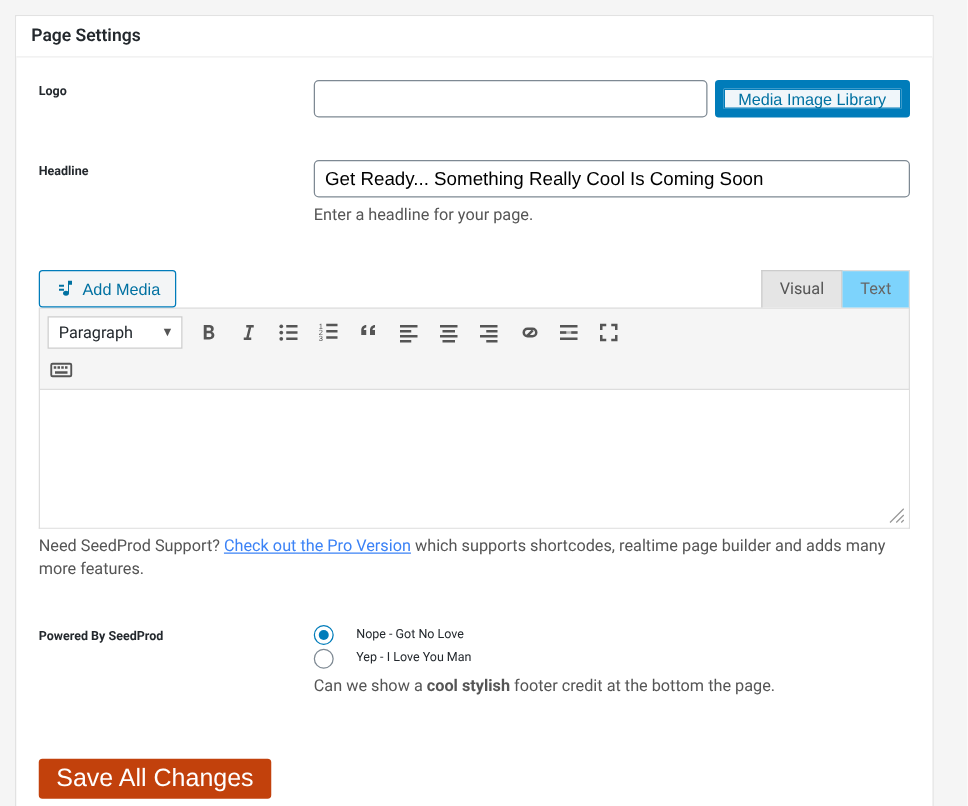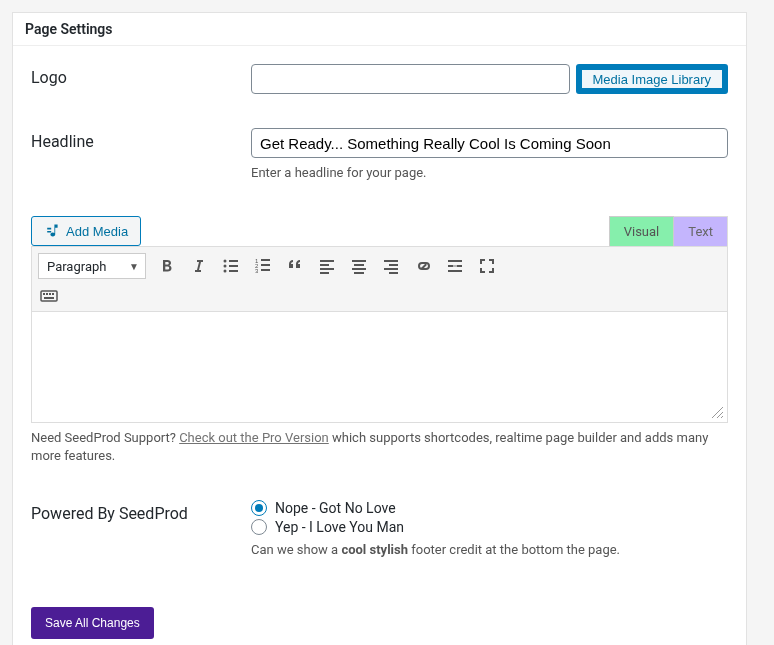--- a/index.html
+++ b/index.html
@@ -34,50 +34,50 @@
   }
   .field-row {
     display: flex;
     align-items: flex-start;
     margin-bottom: 34px;
   }
   .field-row.tight { margin-bottom: 20px; }
   .field-label {
     width: 220px;
     flex: 0 0 220px;
-    font-weight: 400;
-    font-size: 16px;
+    font-weight: 700;
+    font-size: 10px;
     padding-top: 4px;
   }
   .field-control {
     flex: 1;
     min-width: 0;
   }
   .field-desc {
     font-size: 13px;
     color: #555;
     margin-top: 6px;
     line-height: 1.4;
   }
-  .field-desc a { color: #737373; text-decoration: underline; }
+  .field-desc a { color: #3b82f6; text-decoration: underline; }
 
   .logo-row { display: flex; gap: 6px; align-items: stretch; }
   .logo-input {
     flex: 1;
     height: 30px;
     border: 1px solid #7e8993;
     border-radius: 4px;
     padding: 0 8px;
     font-size: 14px;
     box-shadow: 0 0 0 transparent inset;
   }
   .media-btn {
     height: 30px;
     padding: 0 12px;
-    border: 5px solid #22c55e;
+    border: 7px solid #22c55e;
     color: #0071a1;
     background: #f3f5f6;
     border-radius: 3px;
     font-size: 13px;
     cursor: pointer;
     display: inline-flex;
     align-items: center;
   }
   .media-btn.selected {
     background: #f0f6fa;
@@ -122,26 +122,26 @@
   .editor-tab {
     padding: 7px 14px;
     font-size: 13px;
     border: 1px solid #ddd;
     background: #f0f0f0;
     cursor: pointer;
     color: #555;
     border-bottom: none;
   }
   .editor-tab.active {
-    background: #86efac;
+    background: #e5e5e5;
     border-color: #ccc;
     color: #555;
   }
   .editor-tab:not(.active) {
-    background: #c4b5fd;
+    background: #7dd3fc;
     color: #666;
   }
   .editor-tab + .editor-tab { border-left: none; }
 
   .toolbar {
     background: #f5f5f5;
     border: 1px solid #ddd;
     padding: 6px 6px 4px 6px;
   }
   .toolbar-row {
@@ -203,22 +203,22 @@
     bottom: 2px;
     width: 14px;
     height: 14px;
     color: #999;
     pointer-events: none;
   }
 
   .radio-item {
     display: flex;
     align-items: center;
-    gap: 8px;
-    font-size: 14px;
+    gap: 18px;
+    font-size: 10px;
     margin-bottom: 3px;
     cursor: pointer;
   }
   .radio-dot {
     width: 16px; height: 16px;
     border: 1px solid #7e8993;
     border-radius: 50%;
     display: inline-flex;
     align-items: center;
     justify-content: center;
@@ -235,23 +235,23 @@
   }
 
   .save-btn {
     position: absolute;
     left: 18px;
     bottom: 17px;
     height: 32px;
     padding: 0 14px;
     border: none;
     border-radius: 3px;
-    background: #4c1d95;
+    background: #c2410c;
     color: #fff;
-    font-size: 12px;
+    font-size: 20px;
     cursor: pointer;
   }
 </style>
 </head>
 <body>
 
 <div class="frame">
 
   <div class="panel-header">
     <h2>Page Settings</h2>

